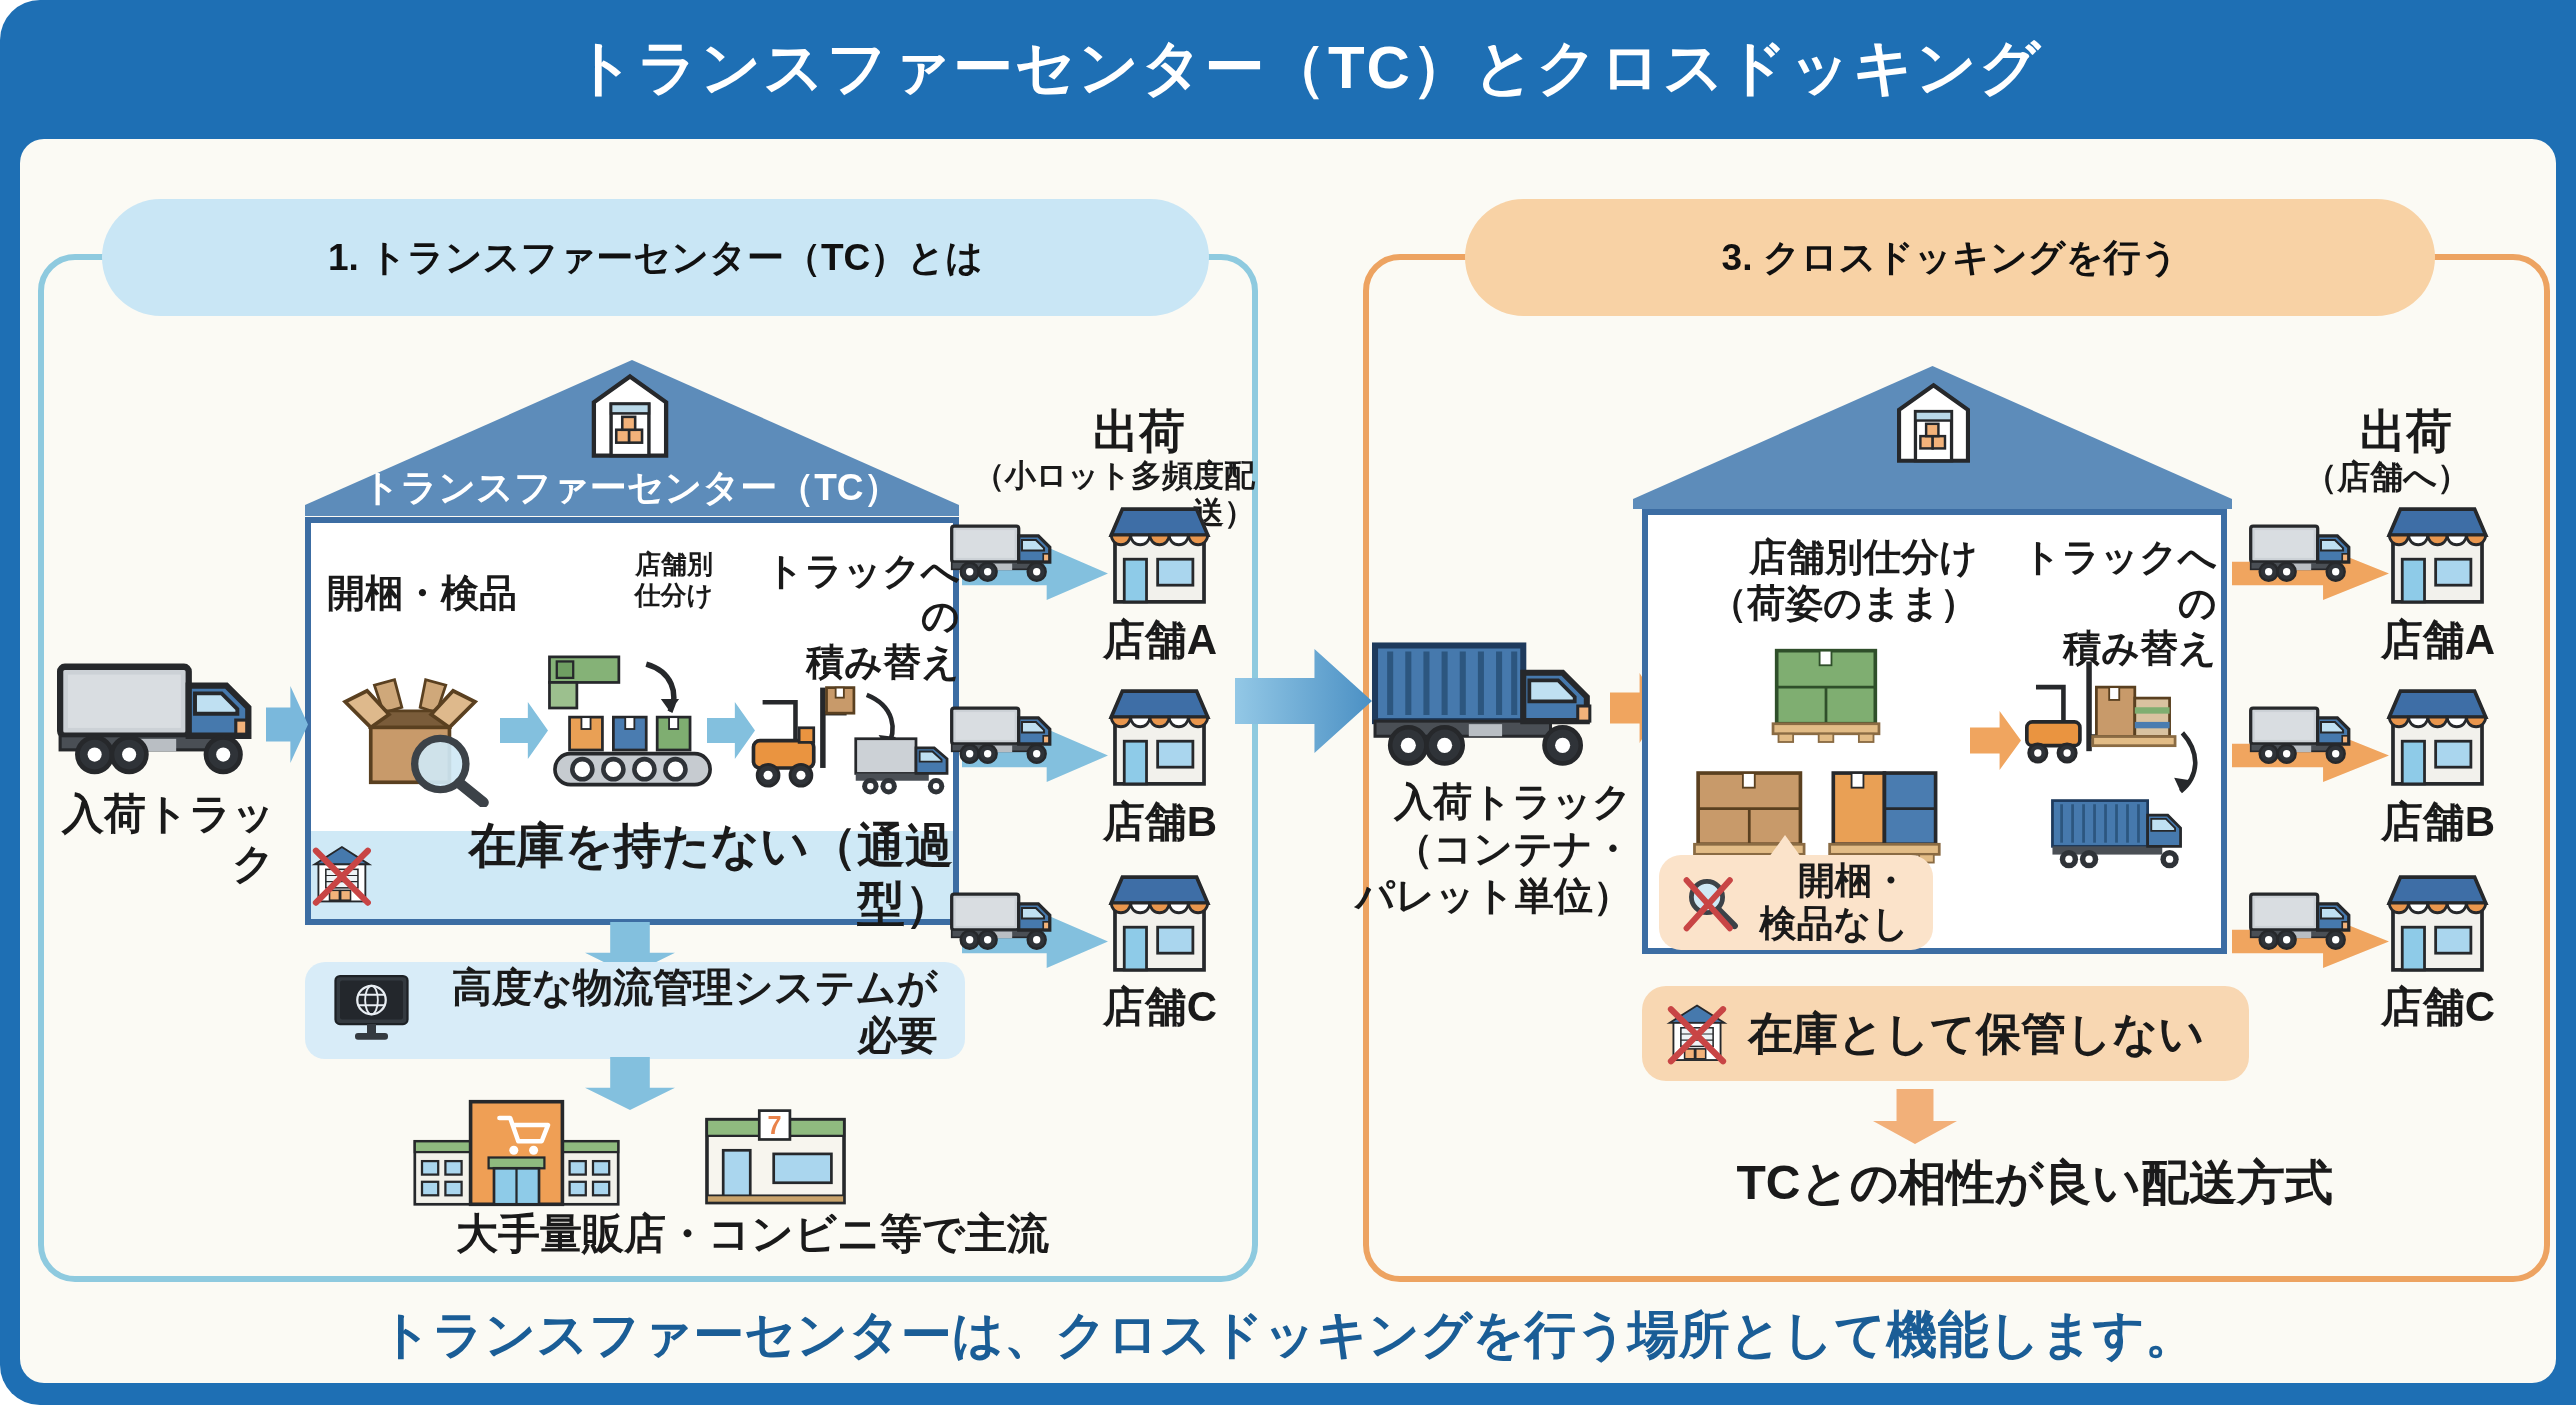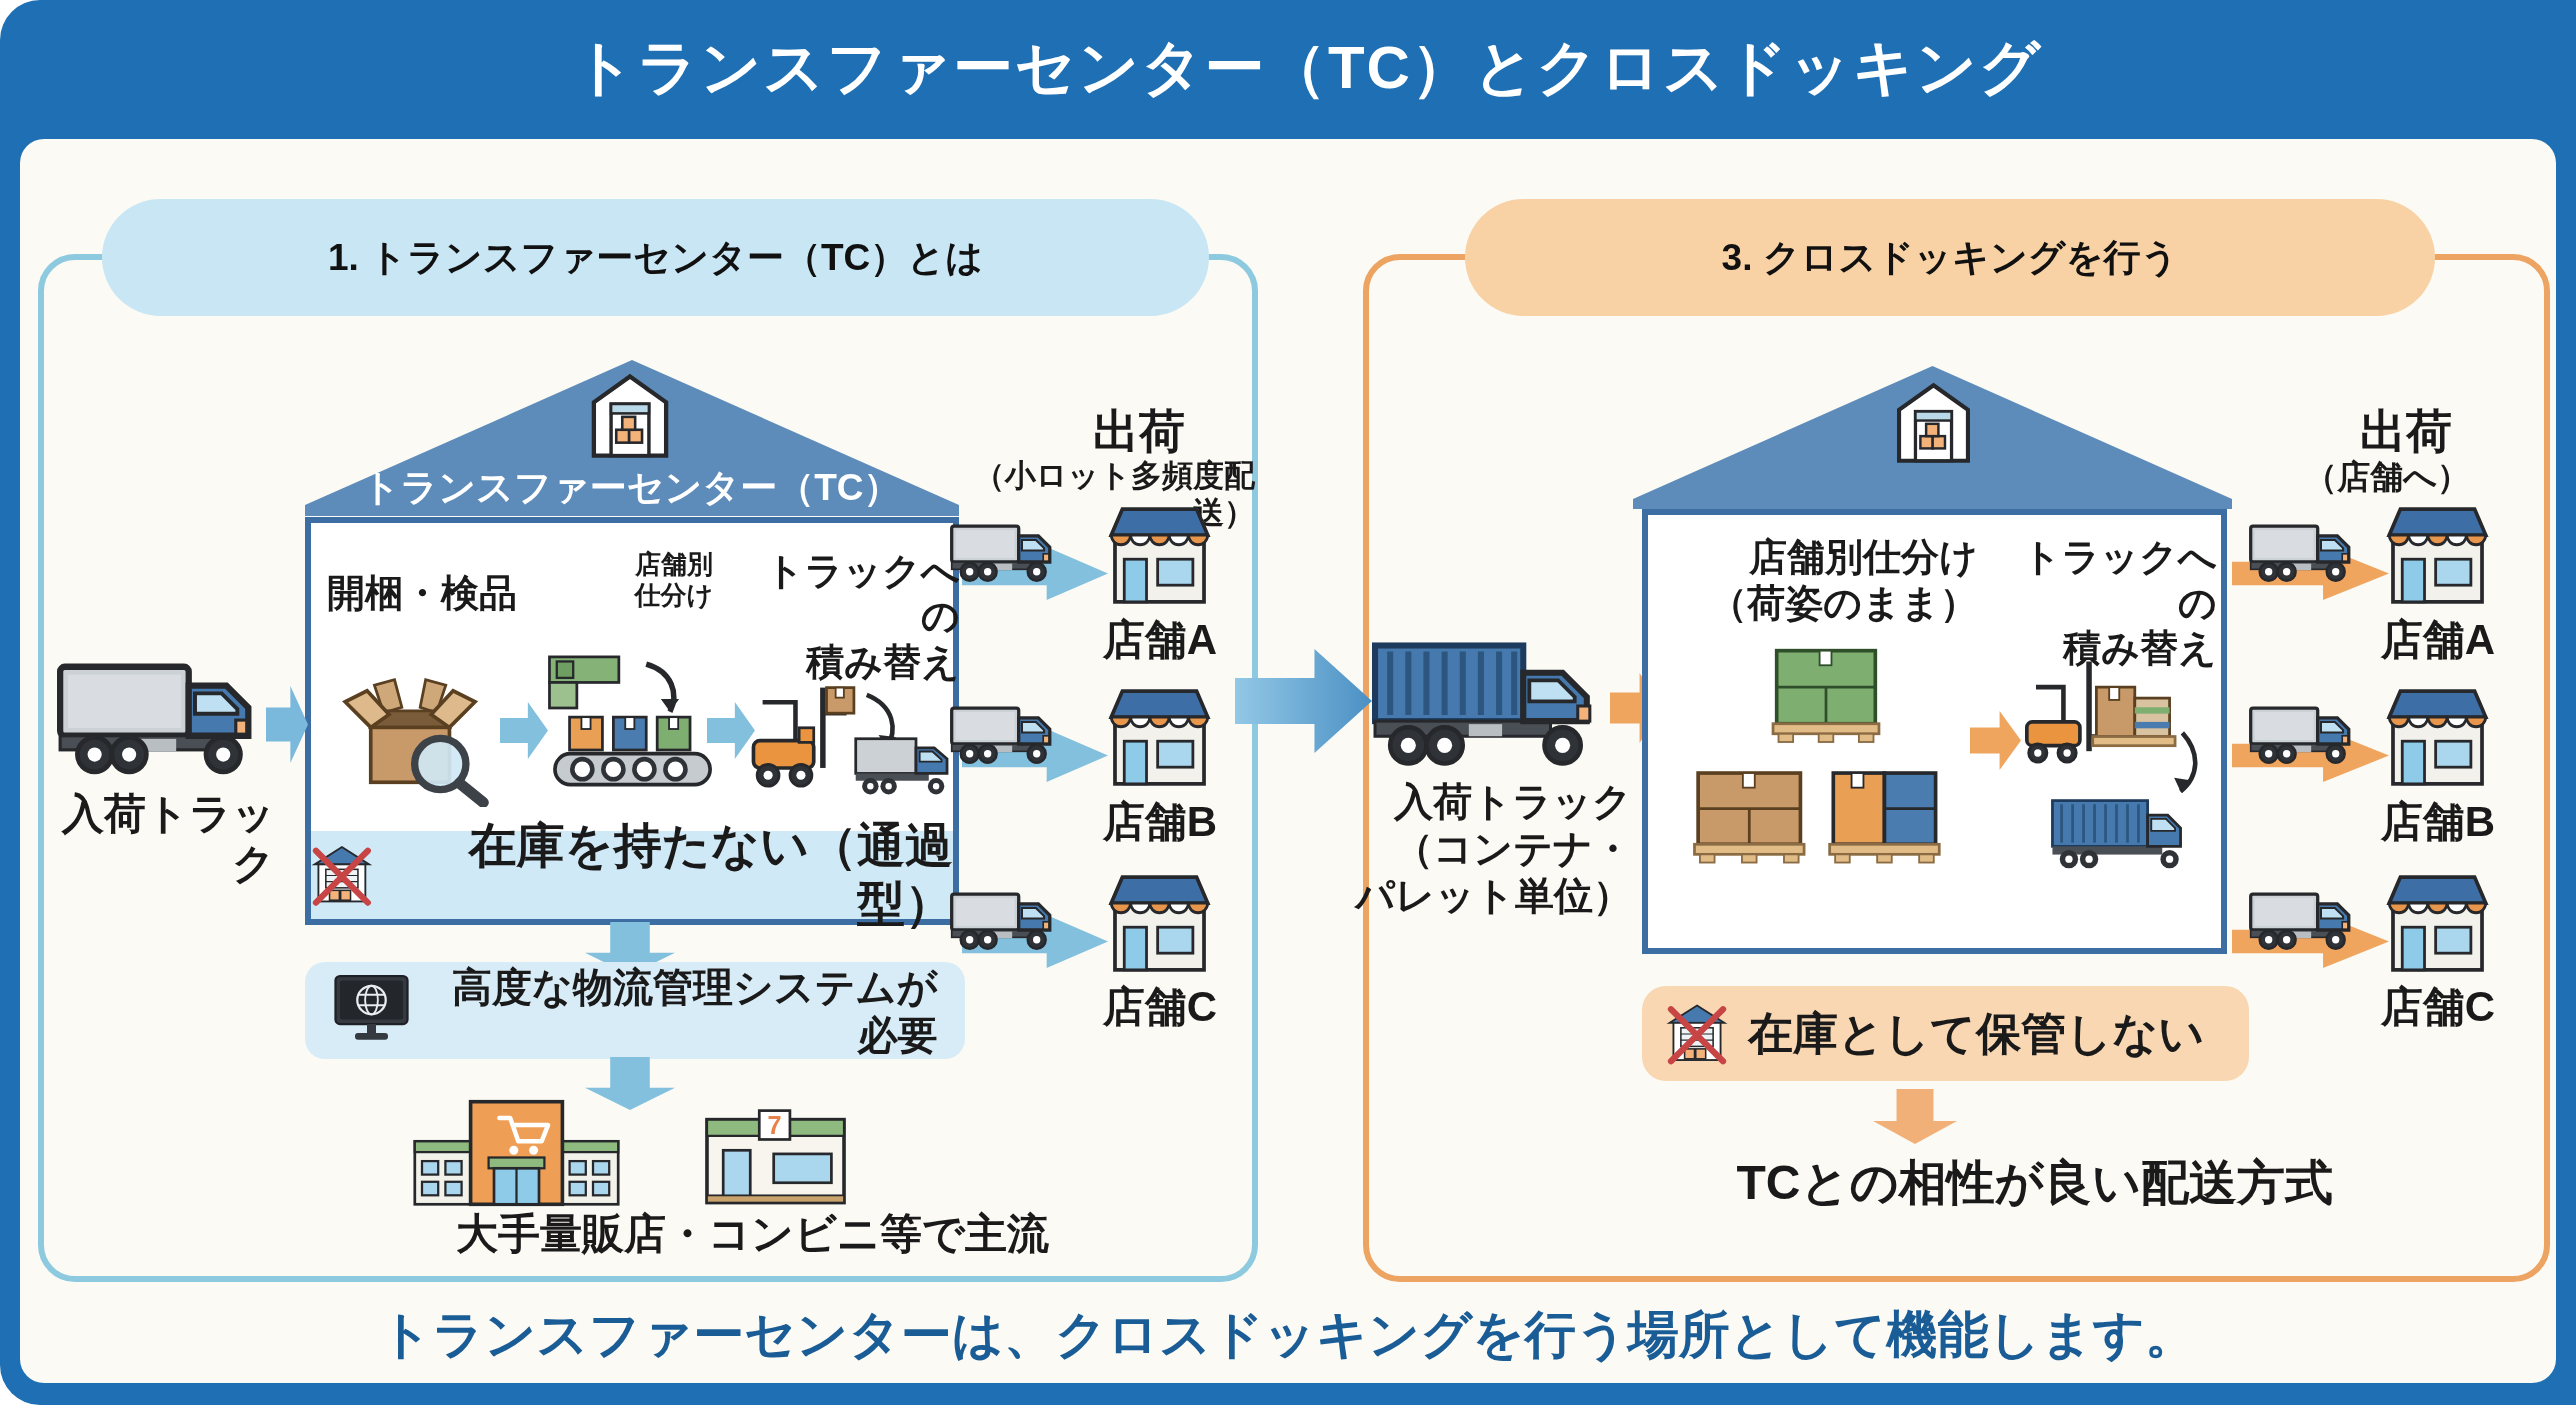--- a/index.html
+++ b/index.html
@@ -402,20 +402,27 @@
         <path d="M108 20 h16 l10 10 v3 h-26 z" fill="#bfe0f2" stroke="#26282b" stroke-width="2"></path>
         <circle cx="18" cy="64" r="10" fill="#2f3338"></circle>
           <circle cx="18" cy="64" r="4" fill="#ffffff"></circle>
         <circle cx="40" cy="64" r="10" fill="#2f3338"></circle>
           <circle cx="40" cy="64" r="4" fill="#ffffff"></circle>
         <circle cx="128" cy="64" r="10" fill="#2f3338"></circle>
           <circle cx="128" cy="64" r="4" fill="#ffffff"></circle>
       </g>
     </svg>
 
+    <div class="abs bubble" style="left:11px;top:340px;width:274px;height:95px;">
+      <svg style="width:60px;height:60px;flex:0 0 auto;" viewBox="0 0 66 66" width="60" height="60">
+          <use href="#sym-mag-cross"></use>
+        </svg>
+      <span class="txt" style="font-size:37px;line-height:1.15;">開梱・
+検品なし</span>
+    </div>
   </div>
 
   <div class="abs peachpill" style="left:1642px;top:986px;width:607px;height:95px;">
     <svg style="width:62px;height:66px;flex:0 0 auto;" viewBox="0 0 68 72" width="62" height="66">
         <use href="#sym-warehouse-cross"></use>
       </svg>
     <span class="txt" style="font-size:45px;">在庫として保管しない</span>
   </div>
   <div class="abs arrow-d" style="left:1873px;top:1089px;width:84px;height:55px;background:#f2b079;"></div>
   <div class="abs txt" style="left:1546px;top:1154px;width:787px;font-size:48px;">TCとの相性が良い配送方式</div>

